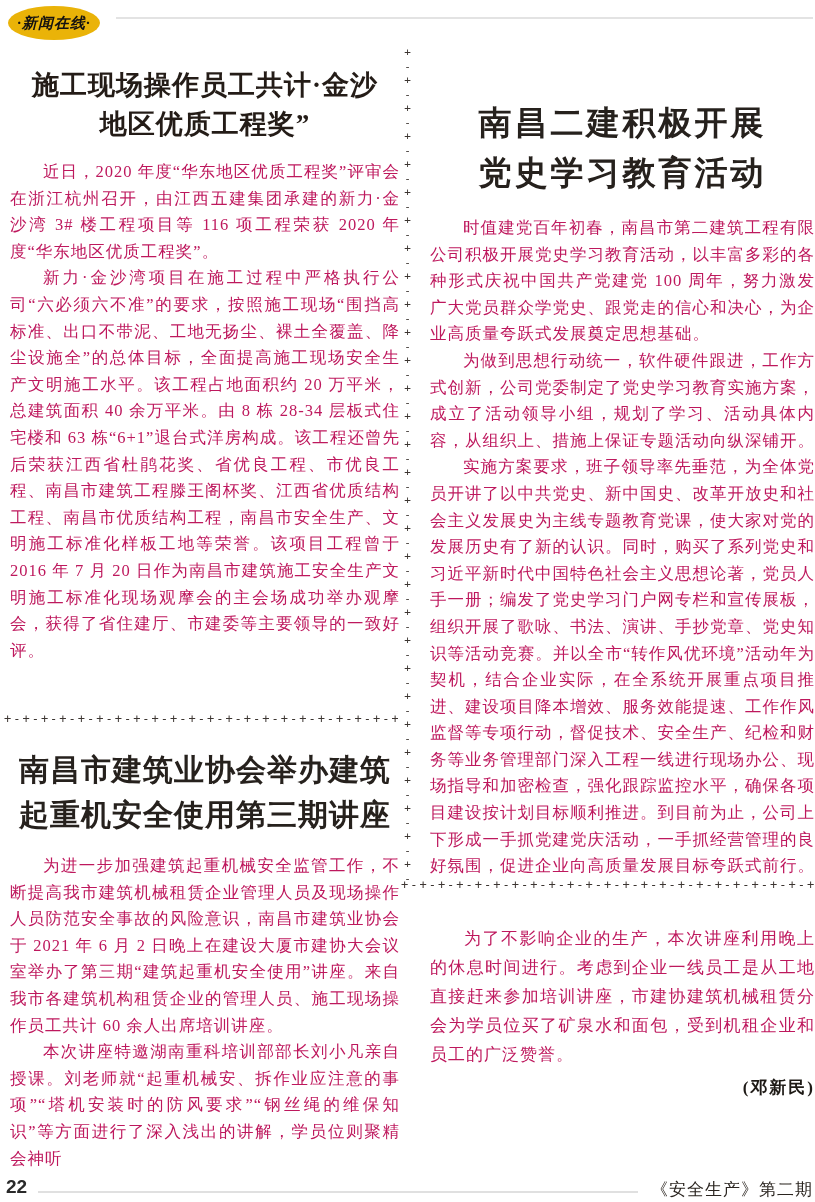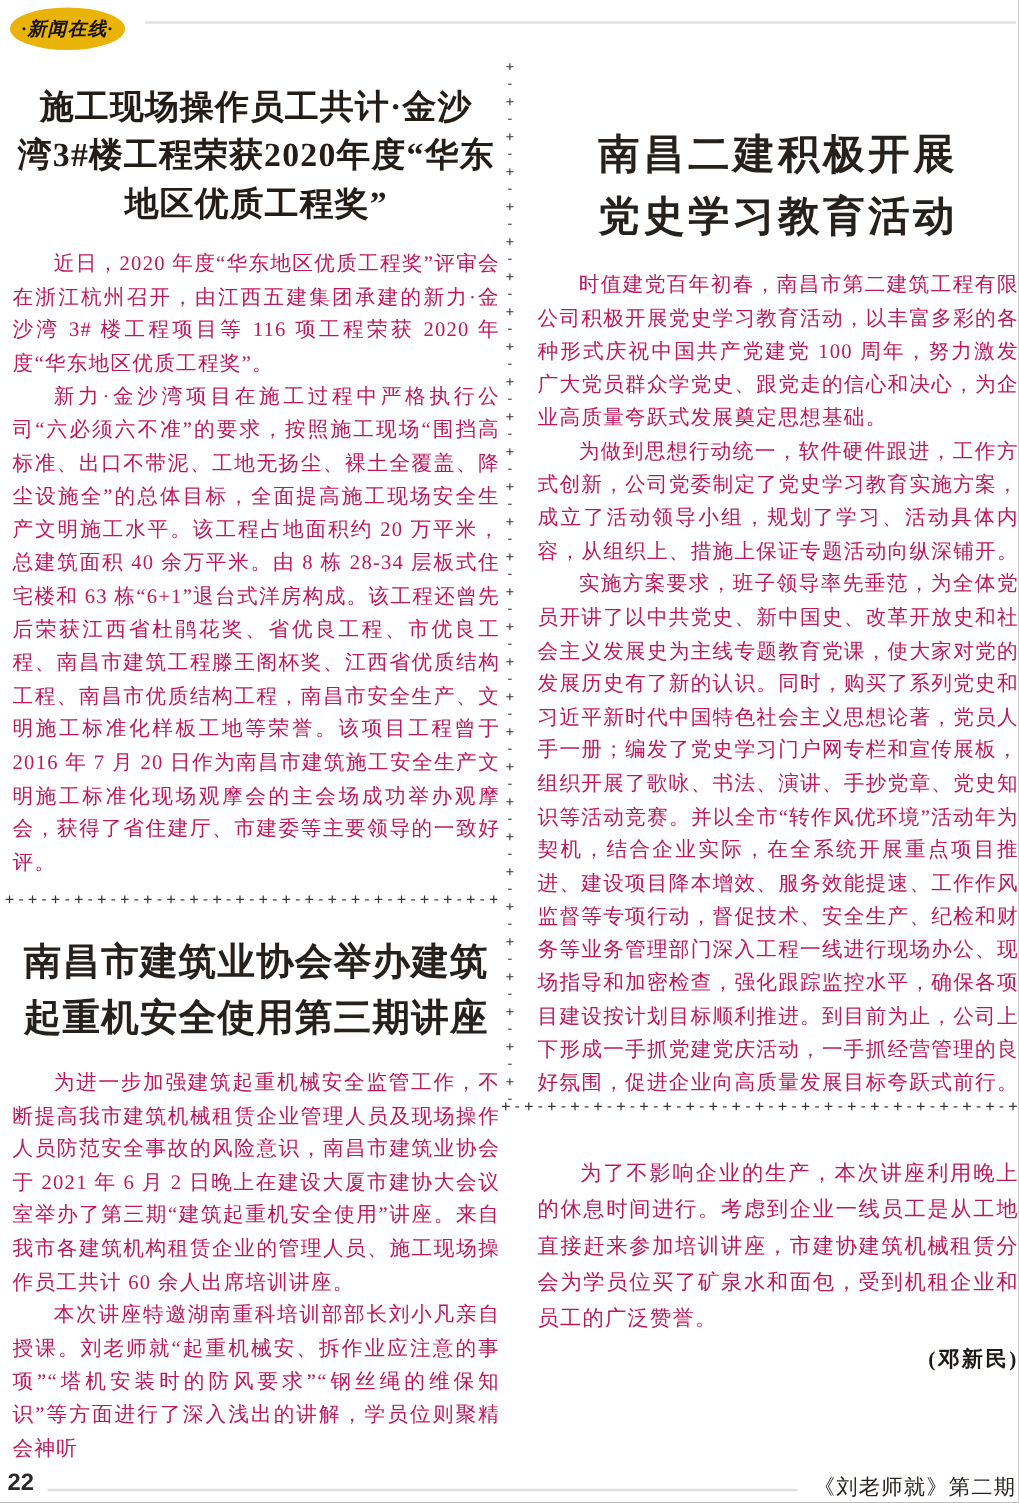--- a/index.html
+++ b/index.html
@@ -78,21 +78,20 @@
   </div>
   <div class="topline"></div>
 
   <div class="dash-v" style="left:400px; top:46px; height:842px;">+-+-+-+-+-+-+-+-+-+-+-+-+-+-+-+-+-+-+-+-+-+-+-+-+-+-+-+-+-+-+-+-+-+-+-+-+-+-+-+-+-+-+-+-+-+-+-+-+-+-+-+-+-+-+-+-+-+-+-+-+-+-+-+-+-+-+-+-+-+-+-+-+-+-+-+-+-+-+-+-+-+-+-+-+-+-+-+-+-+-+-+-+-+-+-+-+-+-+-+-+-+-+-+-+-+-+-+-+-+-+-+-+-+-+-+-+-+-+-+-</div>
   <div class="dash-h" style="left:401px; top:878px; width:414px;">+-+-+-+-+-+-+-+-+-+-+-+-+-+-+-+-+-+-+-+-+-+-+-+-+-+-+-+-+-+-+-+-+-+-+-+-+-+-+-+-+-+-+-+-+-+-+-+-+-+-+-+-+-+-+-+-+-+-+-+-+-+-+-+-+-+-+-+-+-+-+-+-+-+-+-+-+-+-+-+-+-+-+-+-+-+-+-+-+-+-+-+-+-+-+-+-+-+-+-+-+-+-+-+-+-+-+-+-+-+-+-+-+-+-+-+-+-+-+-+-</div>
   <div class="dash-h" style="left:4px; top:712px; width:394px;">+-+-+-+-+-+-+-+-+-+-+-+-+-+-+-+-+-+-+-+-+-+-+-+-+-+-+-+-+-+-+-+-+-+-+-+-+-+-+-+-+-+-+-+-+-+-+-+-+-+-+-+-+-+-+-+-+-+-+-+-+-+-+-+-+-+-+-+-+-+-+-+-+-+-+-+-+-+-+-+-+-+-+-+-+-+-+-+-+-+-+-+-+-+-+-+-+-+-+-+-+-+-+-+-+-+-+-+-+-+-+-+-+-+-+-+-+-+-+-+-</div>
 
   <div class="left-col1">
     <div class="title-song">
       <div>施工现场操作员工共计·金沙</div>
-      <div>湾3#楼工程荣获2020年度“华东</div>
       <div>地区优质工程奖”</div>
     </div>
     <div class="bodytext">
       <p>近日，2020 年度“华东地区优质工程奖”评审会在浙江杭州召开，由江西五建集团承建的新力·金沙湾 3# 楼工程项目等 116 项工程荣获 2020 年度“华东地区优质工程奖”。</p>
       <p>新力·金沙湾项目在施工过程中严格执行公司“六必须六不准”的要求，按照施工现场“围挡高标准、出口不带泥、工地无扬尘、裸土全覆盖、降尘设施全”的总体目标，全面提高施工现场安全生产文明施工水平。该工程占地面积约 20 万平米，总建筑面积 40 余万平米。由 8 栋 28-34 层板式住宅楼和 63 栋“6+1”退台式洋房构成。该工程还曾先后荣获江西省杜鹃花奖、省优良工程、市优良工程、南昌市建筑工程滕王阁杯奖、江西省优质结构工程、南昌市优质结构工程，南昌市安全生产、文明施工标准化样板工地等荣誉。该项目工程曾于 2016 年 7 月 20 日作为南昌市建筑施工安全生产文明施工标准化现场观摩会的主会场成功举办观摩会，获得了省住建厅、市建委等主要领导的一致好评。</p>
     </div>
   </div>
 
   <div class="left-col2">
     <div class="title-hei">
@@ -119,15 +118,15 @@
 
   <div class="right-cont">
     <div class="bodytext">
       <p>为了不影响企业的生产，本次讲座利用晚上的休息时间进行。考虑到企业一线员工是从工地直接赶来参加培训讲座，市建协建筑机械租赁分会为学员位买了矿泉水和面包，受到机租企业和员工的广泛赞誉。</p>
     </div>
     <div class="byline">(邓新民)</div>
   </div>
 
   <div class="footer-num">22</div>
   <div class="footer-line"></div>
-  <div class="footer-right">《刘老师就》第二期</div>
+  <div class="footer-right">《安全生产》第二期</div>
 
 </div>
 
 </body></html>

